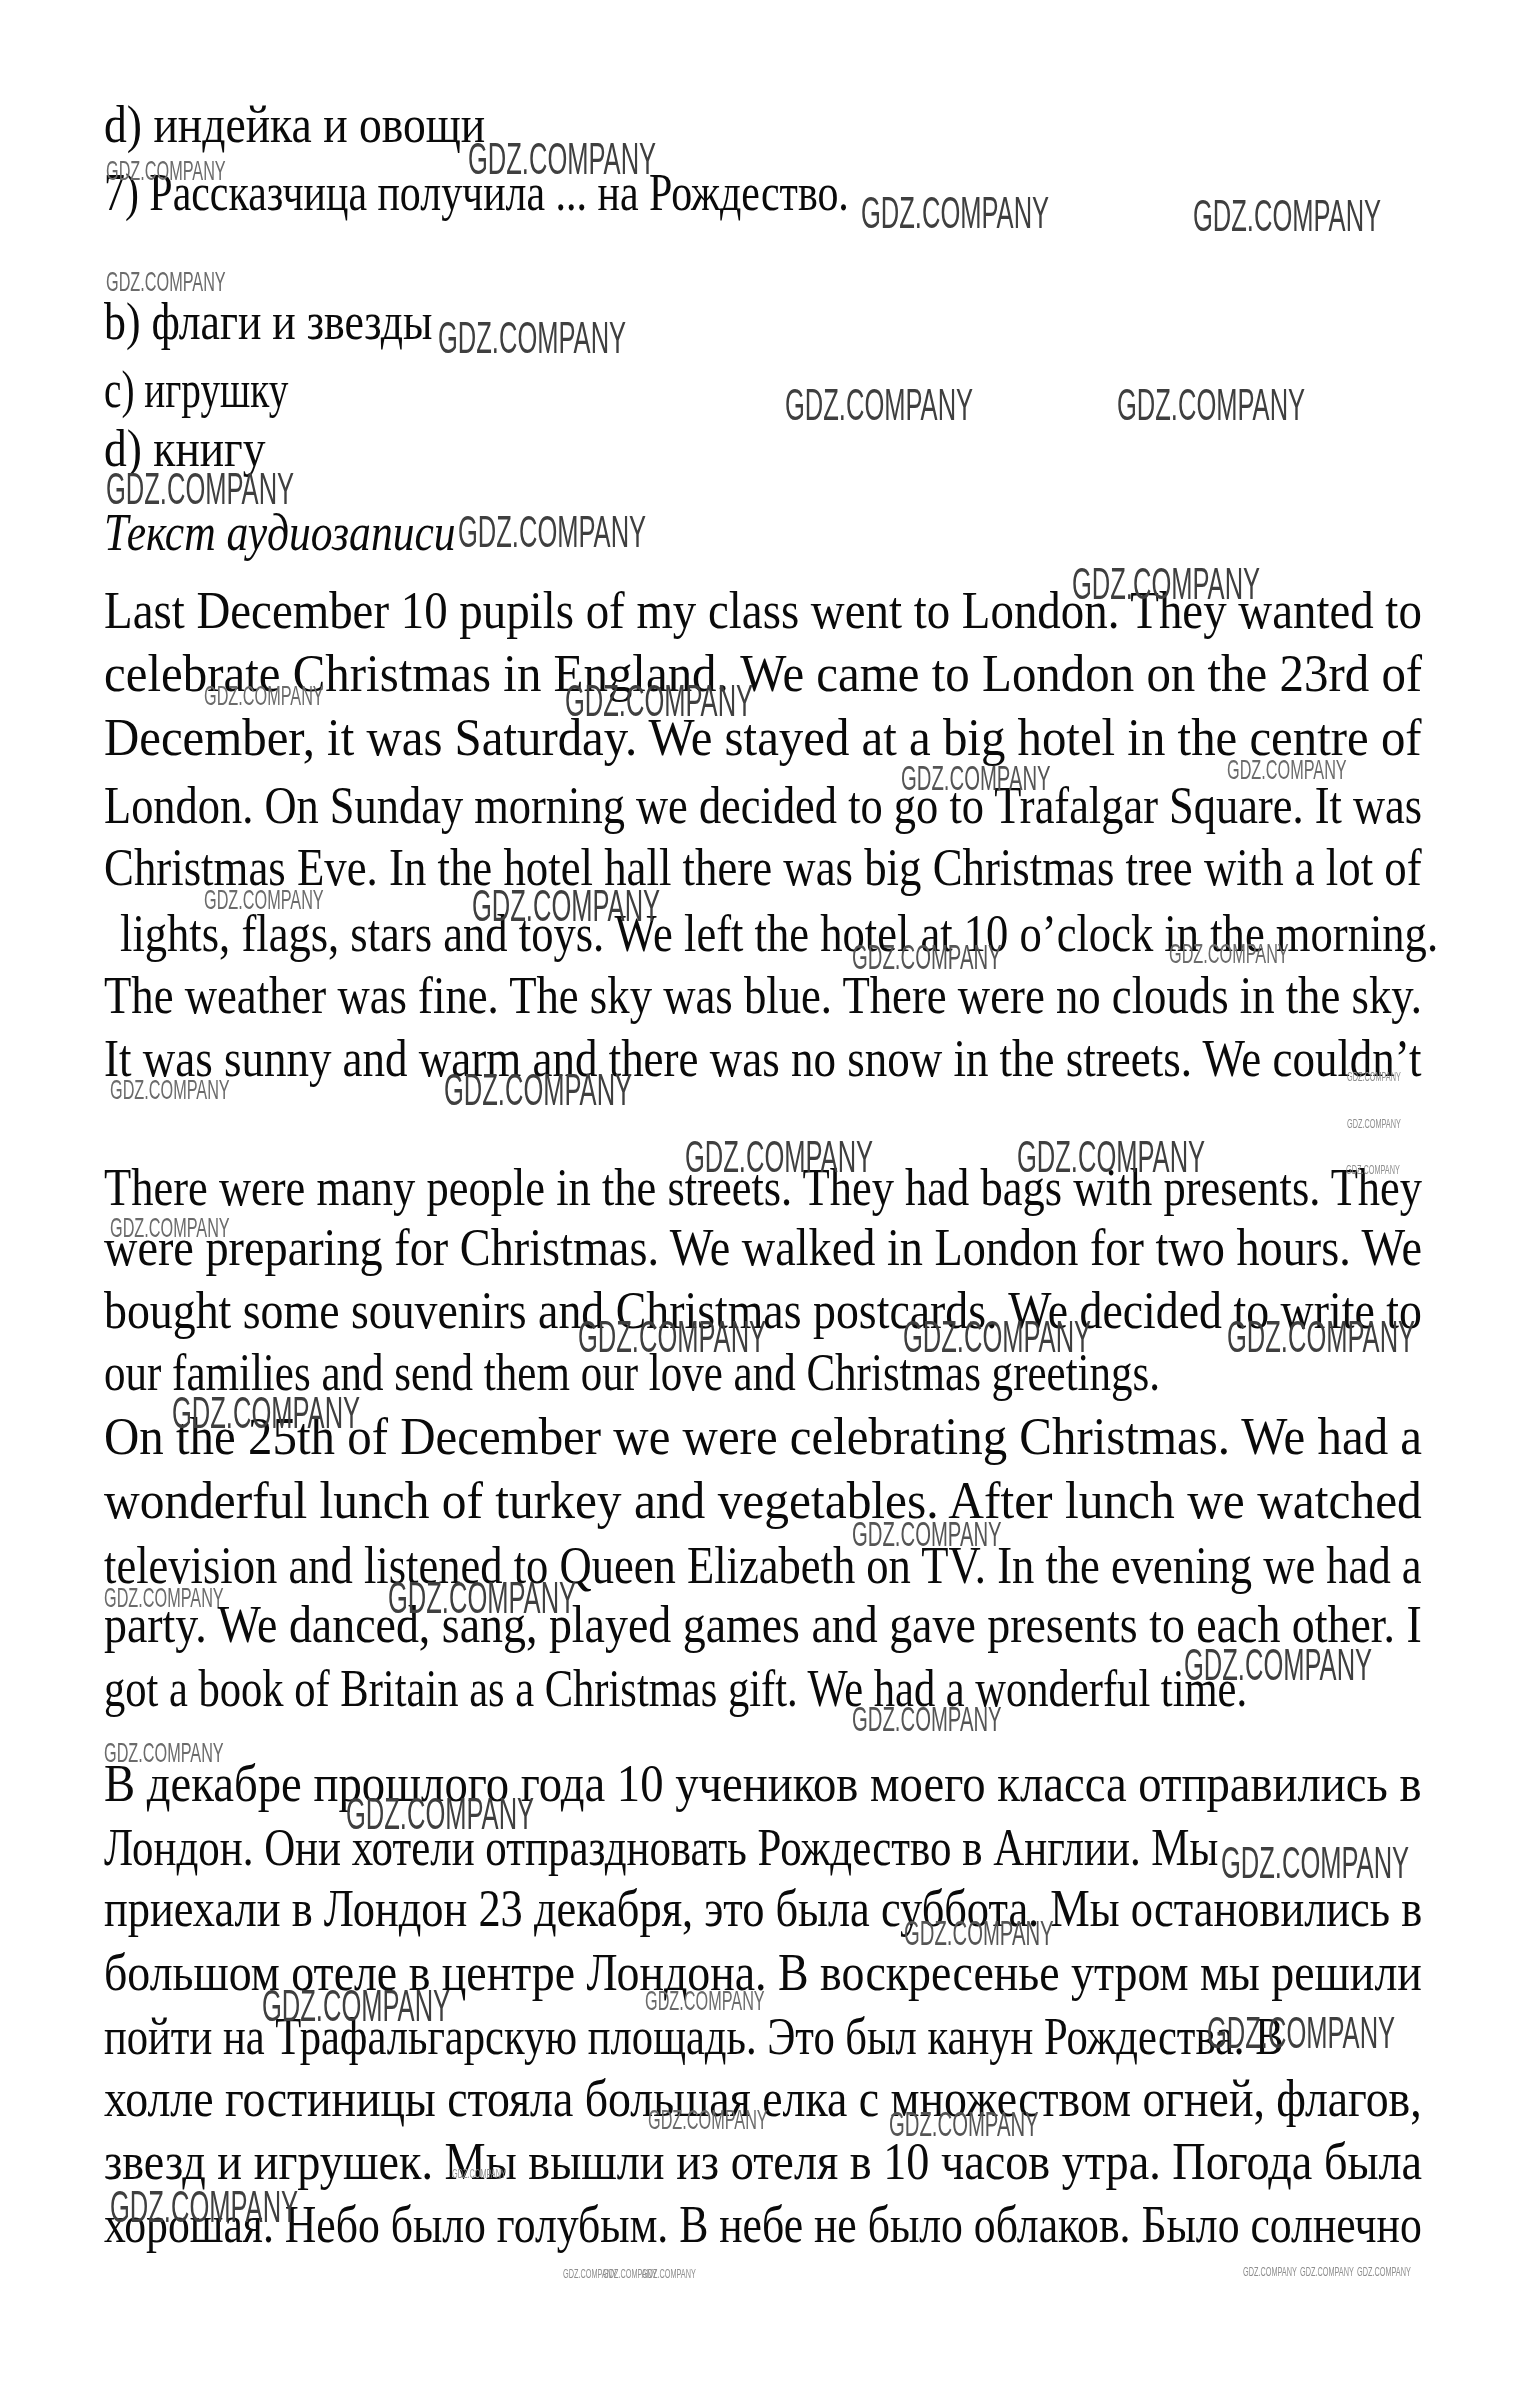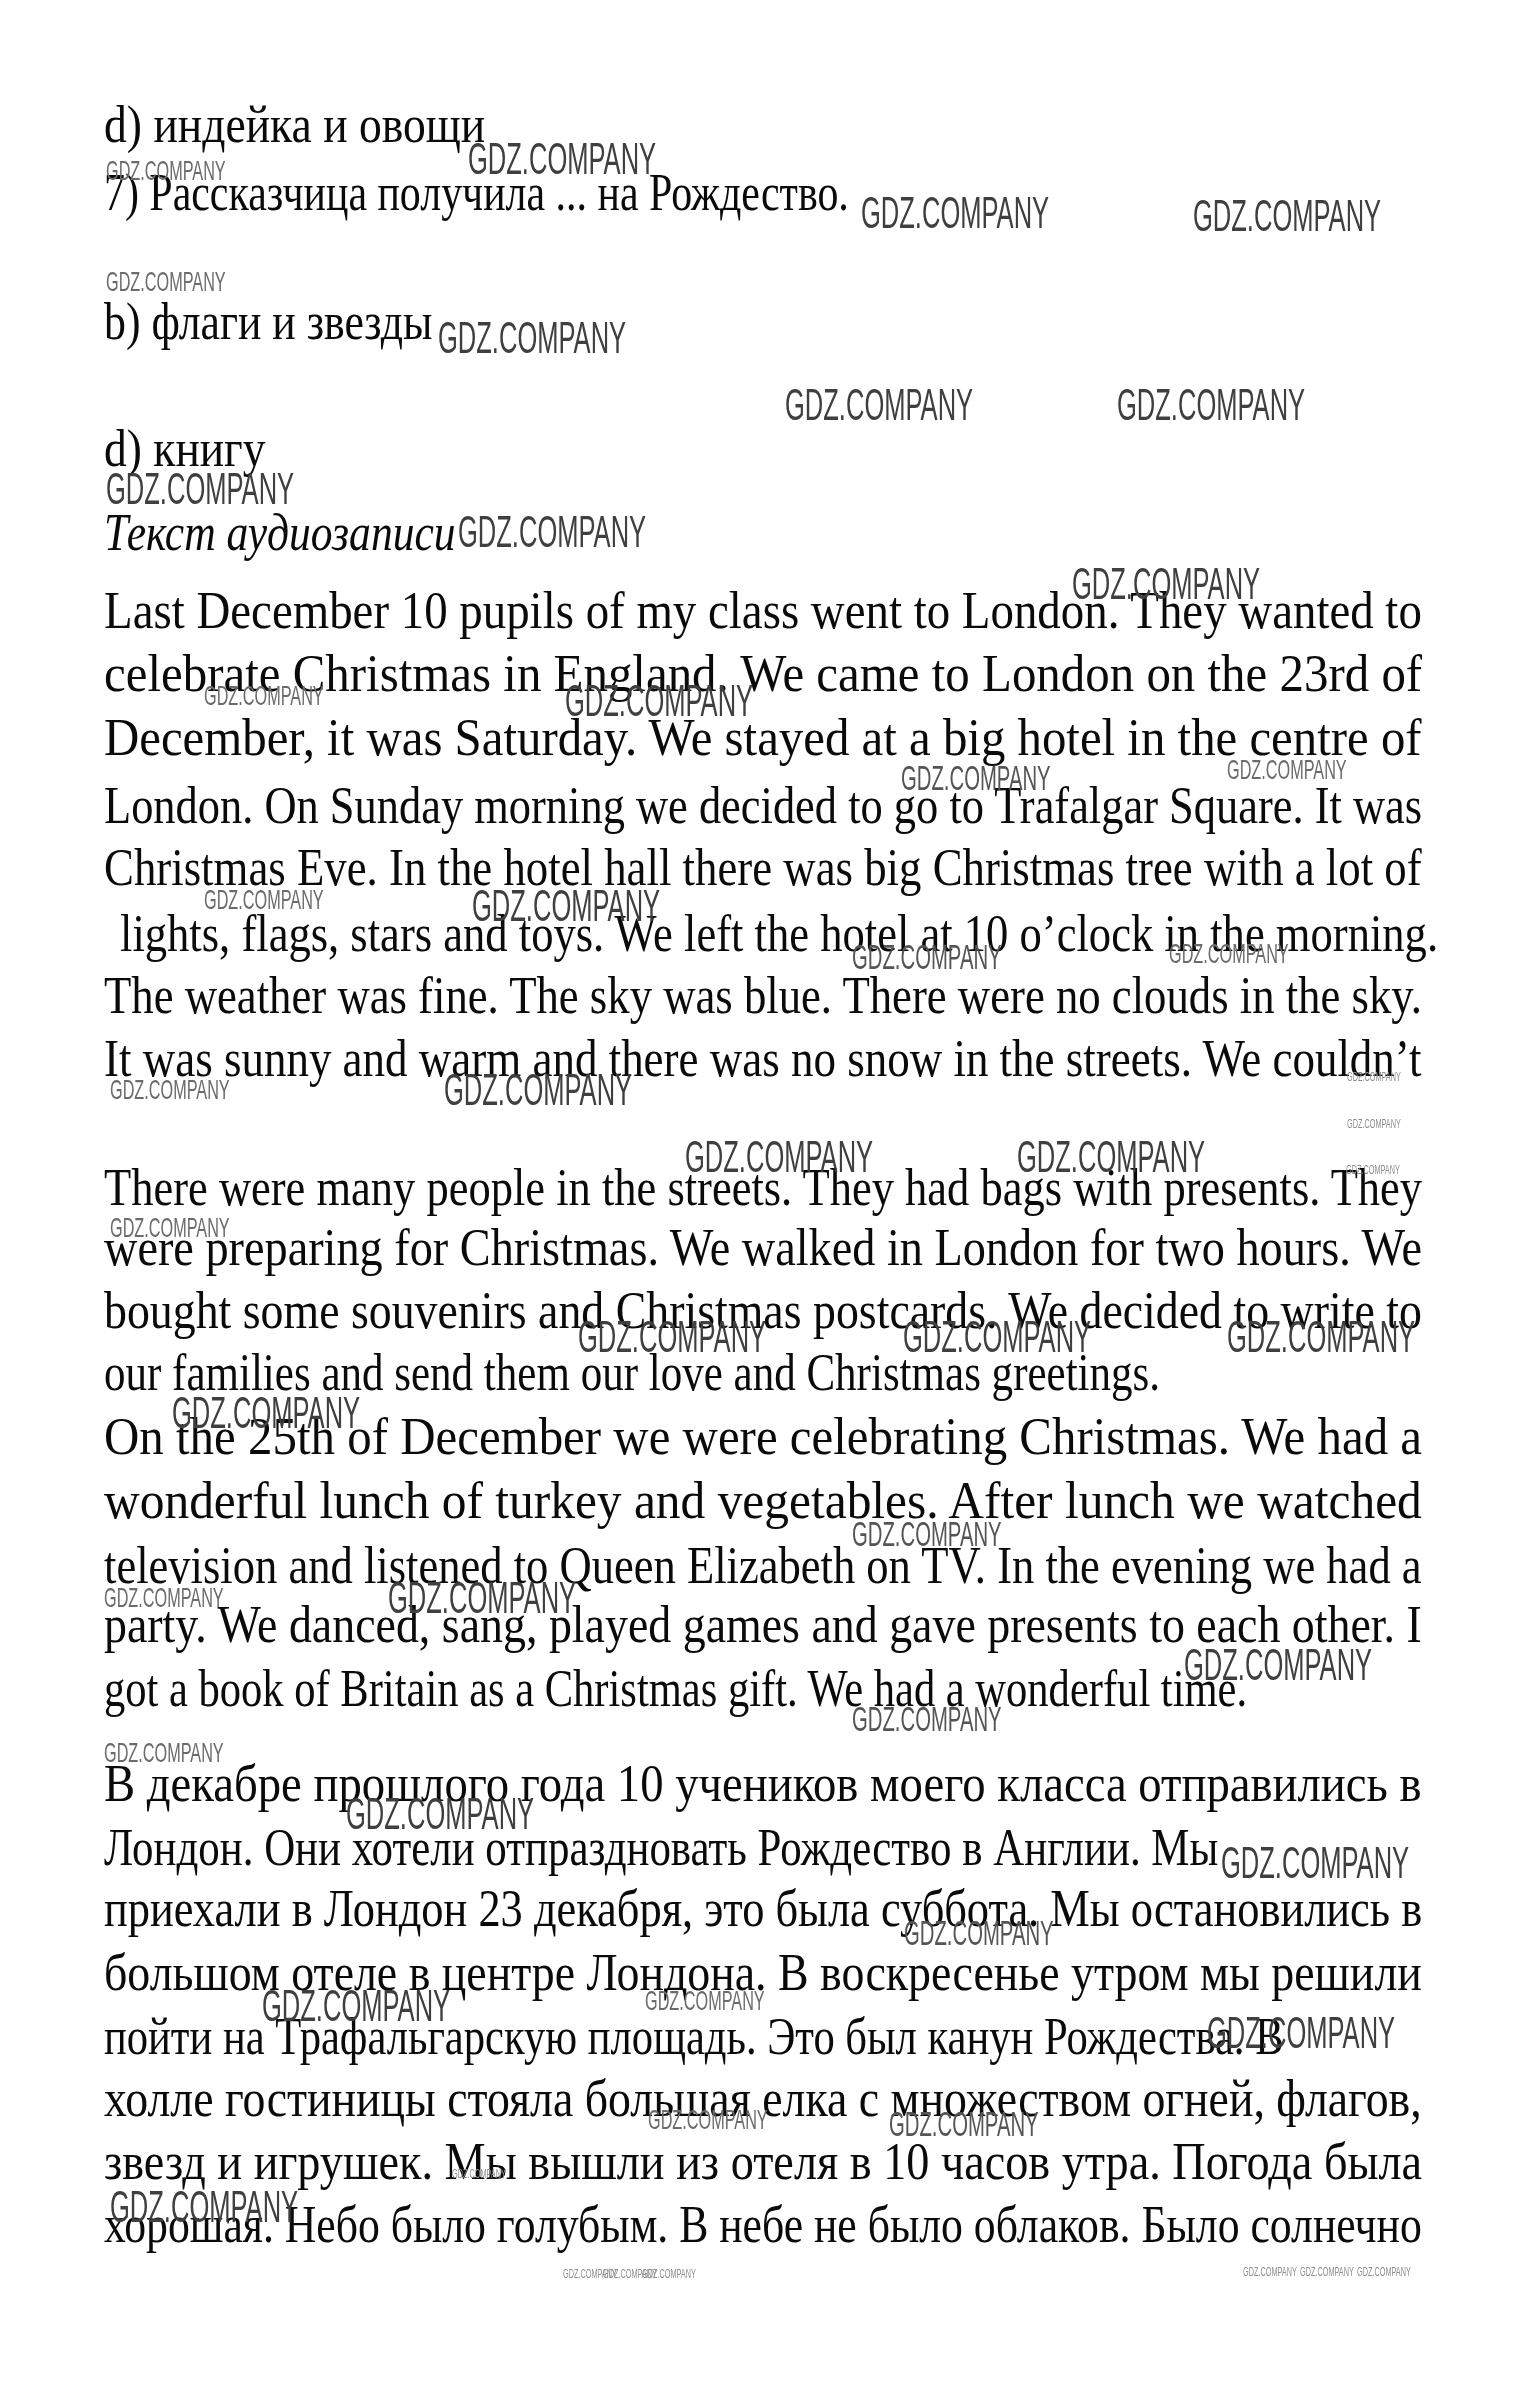--- a/index.html
+++ b/index.html
@@ -56,20 +56,23 @@
 <div id="page">
 
   <div class="line h0">
     <span class="txt" style="transform: scaleX(0.876923);">d) индейка и овощи</span>
   </div>
   <div class="line h1">
     <span class="txt" style="transform: scaleX(0.805622);">7) Рассказчица получила ... на Рождество.</span>
   </div>
   <div class="line h3">
     <span class="txt" style="transform: scaleX(0.841905);">b) флаги и звезды</span>
+  </div>
+  <div class="line h4">
+    <span class="txt" style="transform: scaleX(0.753799);">c) игрушку</span>
   </div>
   <div class="line h5">
     <span class="txt" style="transform: scaleX(0.875);">d) книгу</span>
   </div>
   <div class="line h6">
     <span class="txt italic" style="transform: scaleX(0.838652);">Текст аудиозаписи</span>
   </div>
 
 <div class="line" style="top: 584px;"><span class="txt" style="transform: scaleX(0.901423);">Last December 10 pupils of my class went to London. They wanted to</span></div>
     <div class="line" style="top: 647px; text-align: right;"><span class="txt" style="transform: scaleX(0.940615);">celebrate Christmas in England. We came to London on the 23rd of</span></div>

